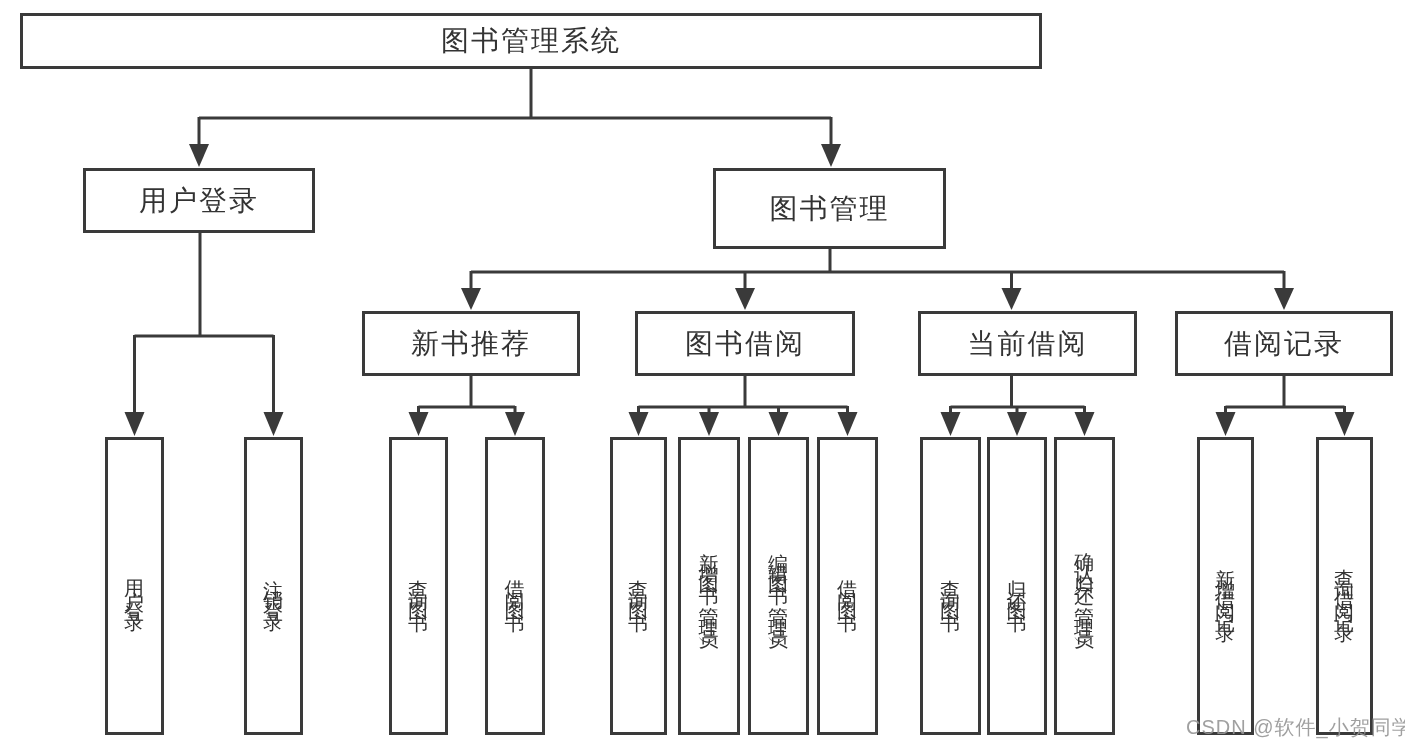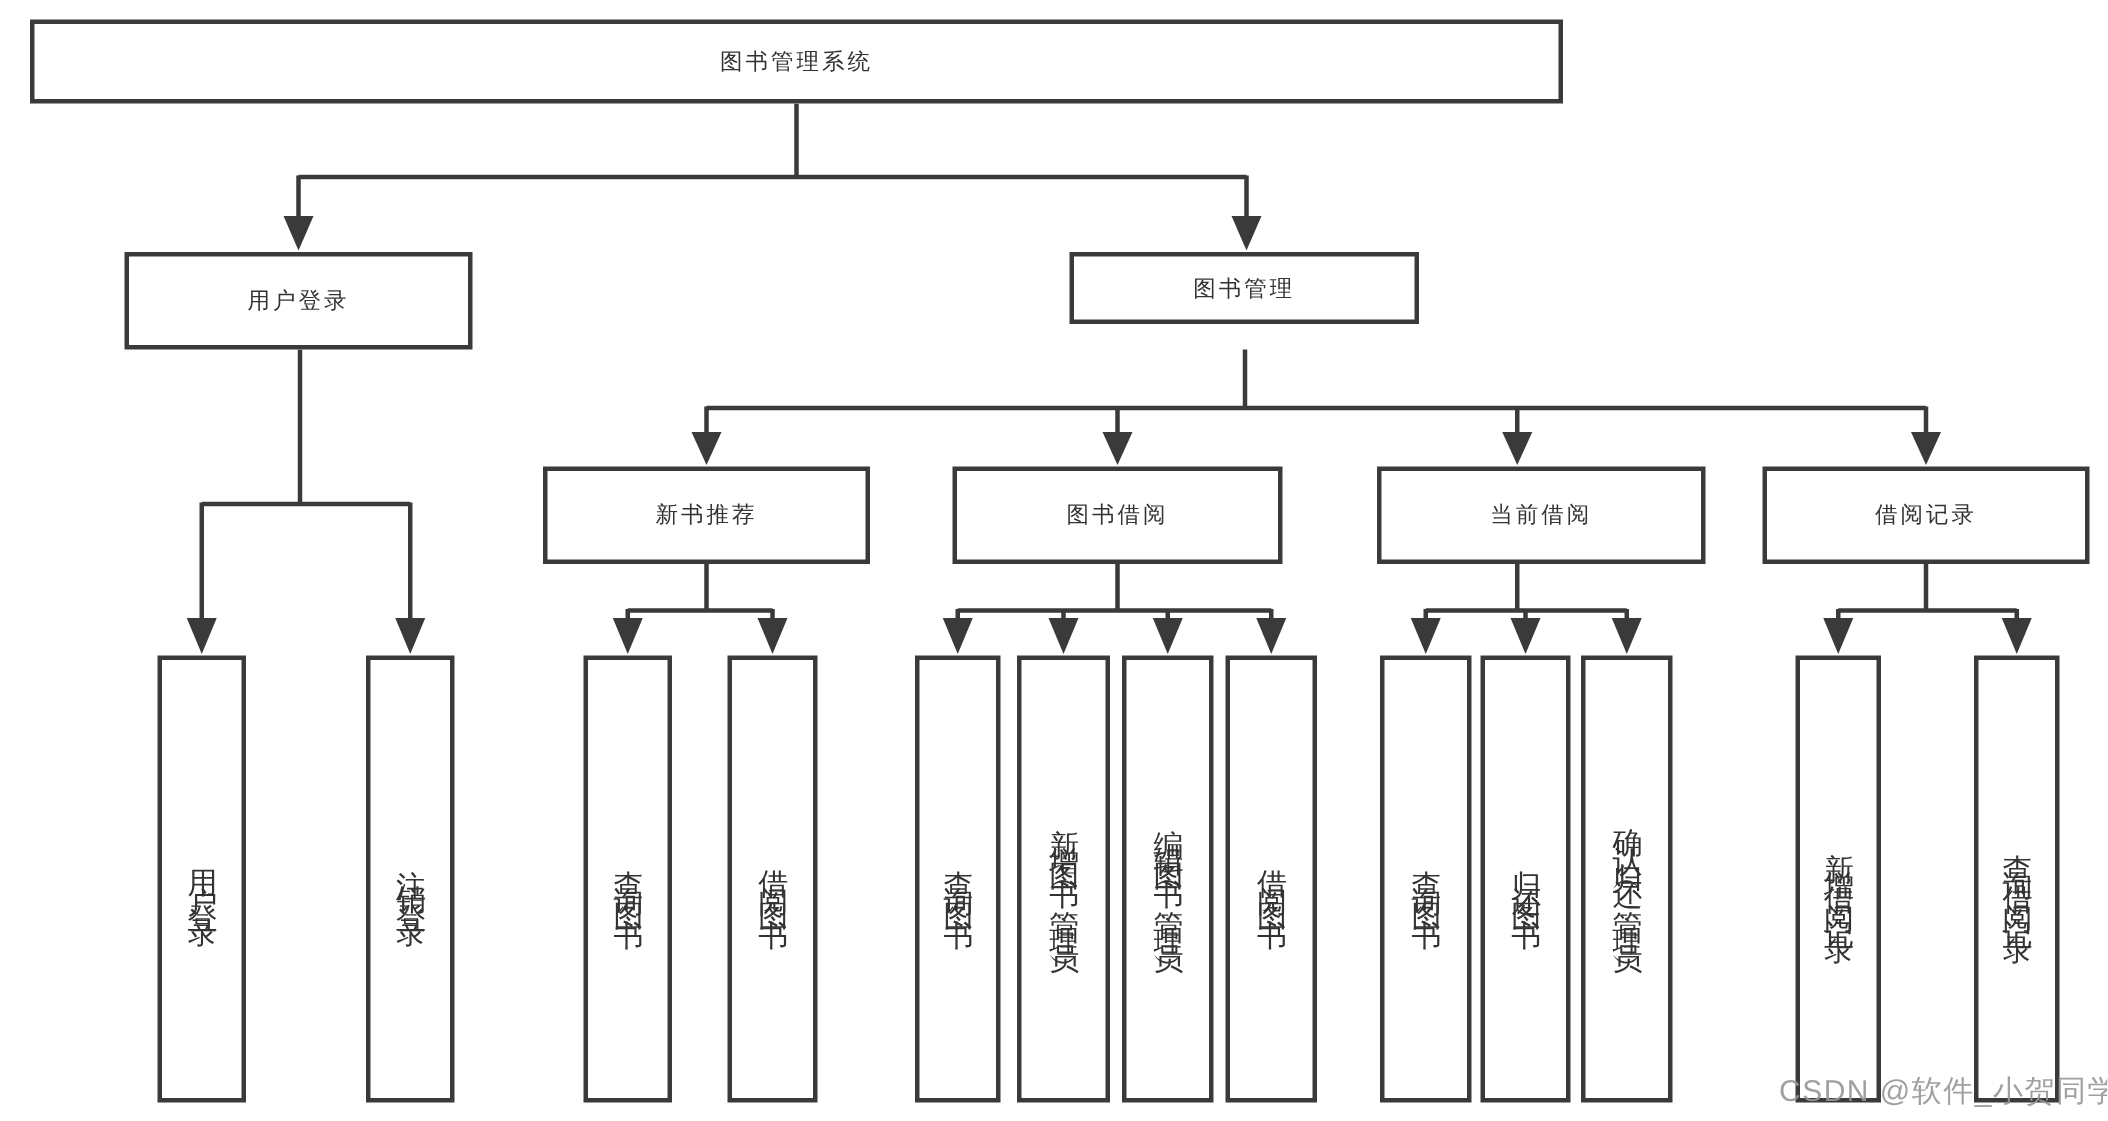--- a/index.html
+++ b/index.html
@@ -18,40 +18,40 @@
   }
   .box {
     position: absolute;
     box-sizing: border-box;
     background: #ffffff;
     border: 3px solid #3a3a3a;
     display: flex;
     align-items: center;
     justify-content: center;
     color: #333333;
-    font-size: 15px;
+    font-size: 28px;
     letter-spacing: 2px;
     white-space: nowrap;
   }
   .leaf {
     font-size: 20px;
     letter-spacing: 0;
   }
   .vtext {
     writing-mode: vertical-rl;
     text-orientation: mixed;
     letter-spacing: 11px;
     line-height: 1;
     white-space: nowrap;
   }
   
   .n-root   { left: 20px;   top: 13px;  width: 1022px; height: 56px; }
   
   .n-login  { left: 83px;   top: 168px; width: 232px;  height: 65px; }
-  .n-mgmt   { left: 713px;  top: 168px; width: 233px;  height: 48px; }
+  .n-mgmt   { left: 713px;  top: 168px; width: 233px;  height: 81px; }
   
   .n-newbook { left: 362px;  top: 311px; width: 218px; height: 65px; text-align: right; }
   .n-borrow  { left: 635px;  top: 311px; width: 220px; height: 65px; }
   .n-current { left: 902px;  top: 311px; width: 219px; height: 65px; margin-left: 16px; }
   .n-records { left: 1175px; top: 311px; width: 218px; height: 65px; }
   
   .lf { top: 437px; height: 298px; }
   .lf-1  { left: 105px;  width: 59px; }
   .lf-2  { left: 244px;  width: 59px; }
   .lf-3  { left: 389px;  width: 59px; }

